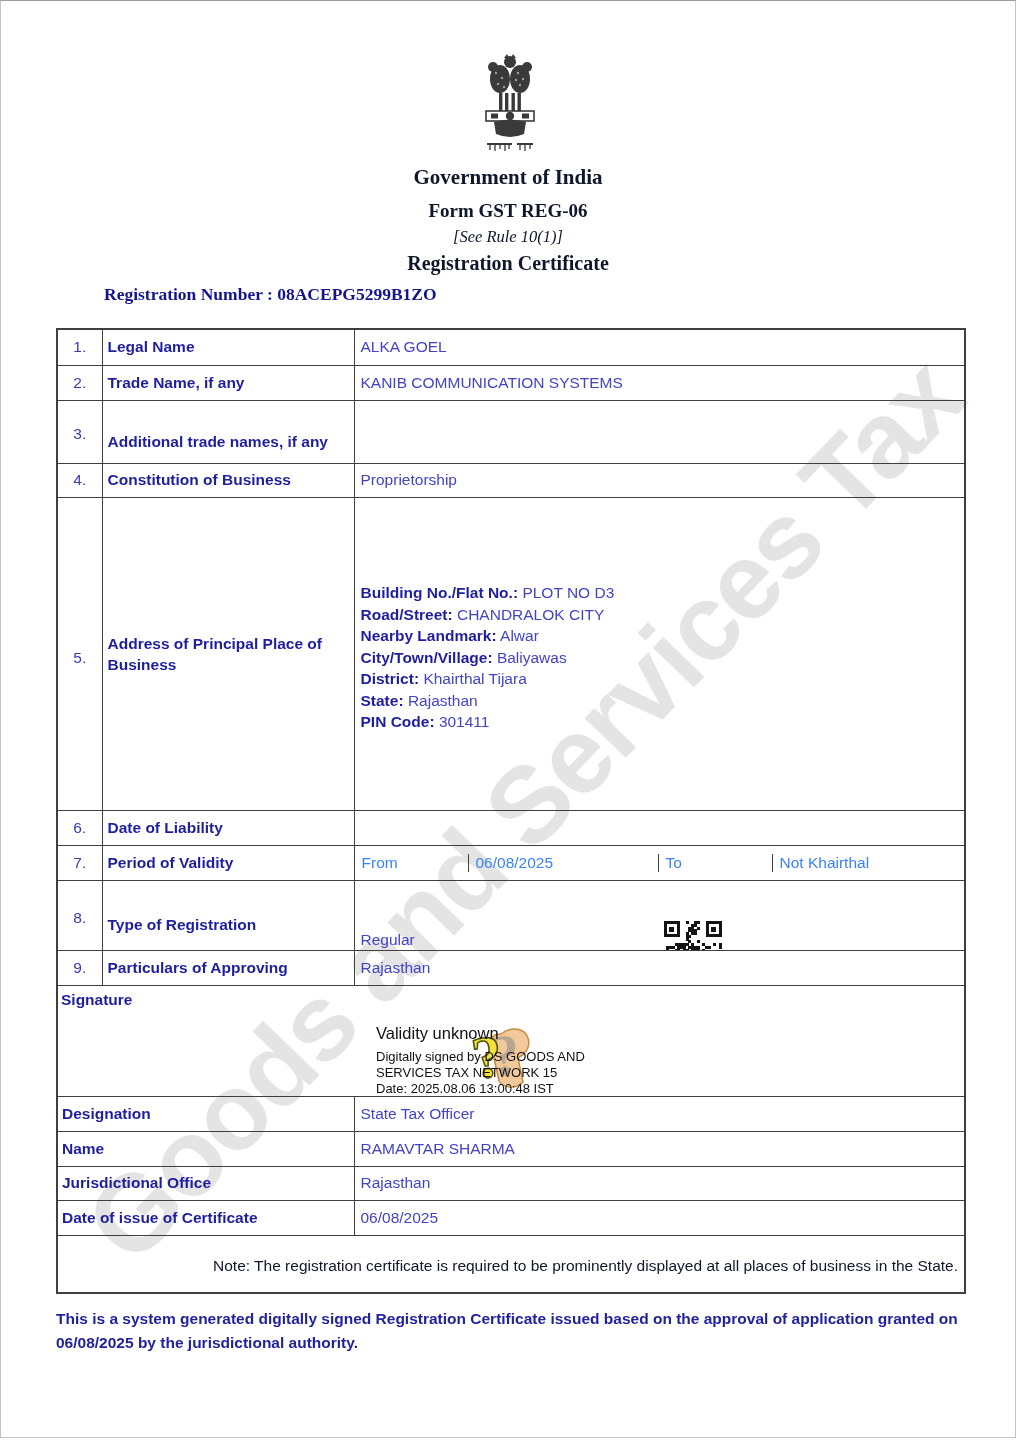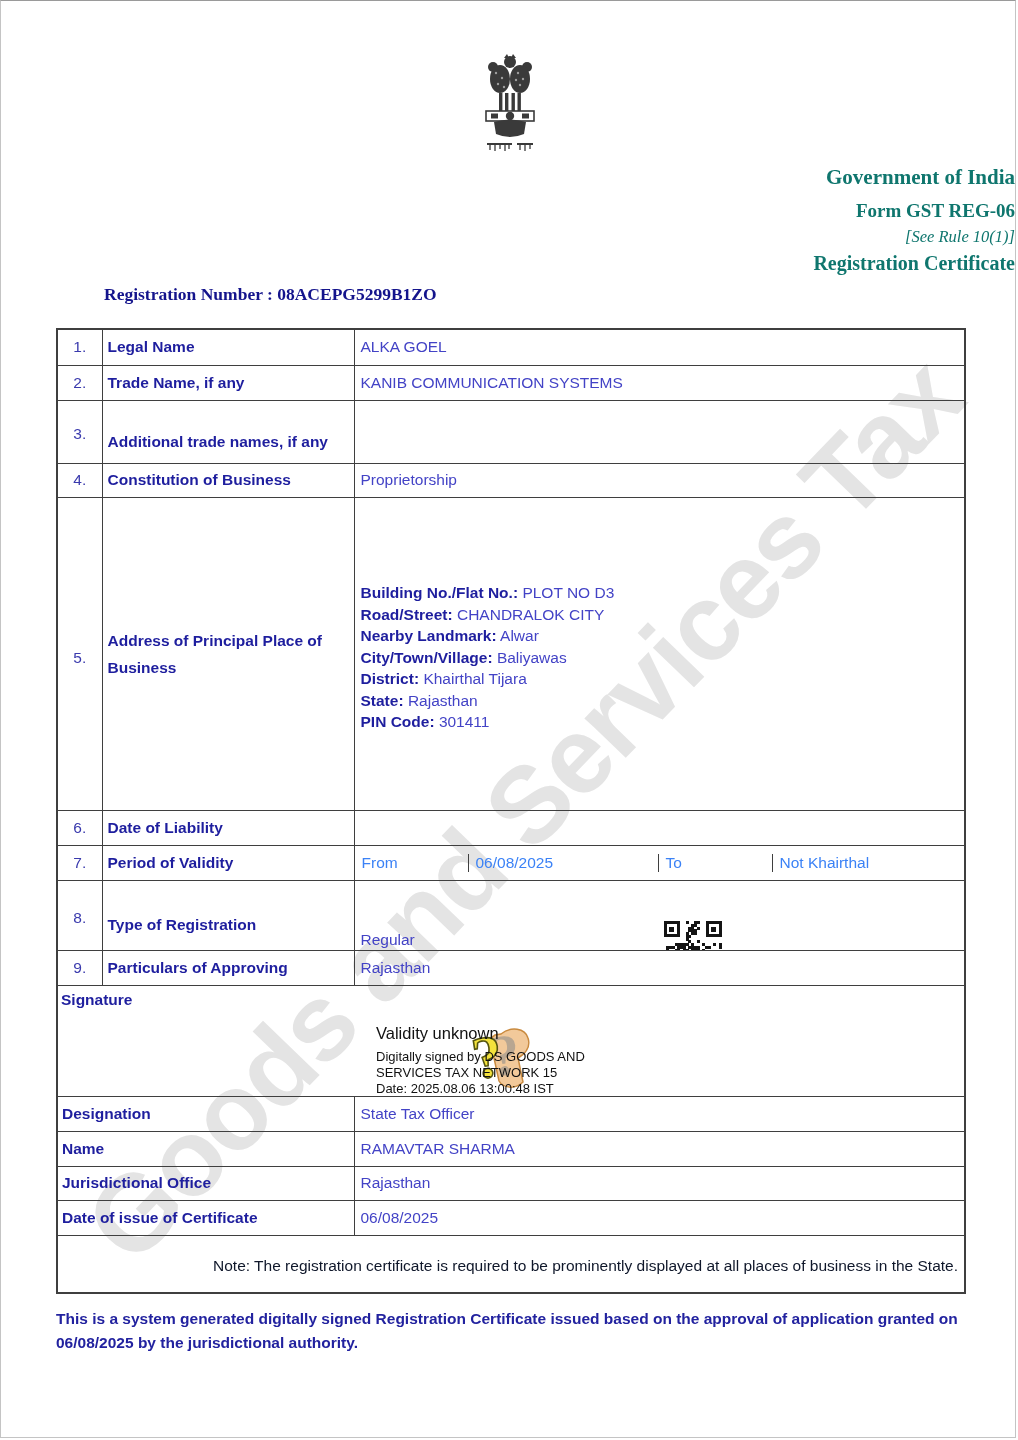--- a/index.html
+++ b/index.html
@@ -13,22 +13,22 @@
   
   .watermark {
     position:absolute; left:-78px; top:735px; width:1200px; height:150px;
     z-index:0; transform:rotate(-46deg); transform-origin:center;
     font-family:"Liberation Sans", sans-serif; font-weight:bold;
     font-size:108px; letter-spacing:-2px; color:#e4e4e4;
     white-space:nowrap; text-align:center; line-height:150px;
     user-select:none;
   }
   
-  .hdr { position:absolute; left:0; right:0; text-align:right; z-index:1;
-         font-family:"Liberation Serif", serif; color:#0f766e; font-weight:bold; }
+  .hdr { position:absolute; left:0; right:0; text-align:center; z-index:1;
+         font-family:"Liberation Serif", serif; color:#0f172a; font-weight:bold; }
   .hdr-emblem { position:absolute; left:478px; top:52px; z-index:1; }
   .t1 { top:164px; font-size:21px; }
   .t2 { top:199px; font-size:19px; }
   .t3 { top:226px; font-size:16.5px; font-weight:normal; font-style:italic; }
   .t4 { top:251px; font-size:20px; }
   .regline { position:absolute; left:103px; top:283px; z-index:1;
              font-family:"Liberation Serif", serif; font-weight:bold;
              font-size:17.5px; color:#14148c; }
   
   table.cert {
@@ -174,21 +174,21 @@
     </tr>
 
     <tr style="height:34px">
       <td class="num">4.</td>
       <td class="lbl">Constitution of Business</td>
       <td class="val">Proprietorship</td>
     </tr>
 
     <tr style="height:313px">
       <td class="num top" style="padding-top:8px">5.</td>
-      <td class="lbl top" style="padding-top:0; line-height:27px">Address of Principal Place of Business</td>
+      <td class="lbl top" style="padding-top:0; line-height:21px">Address of Principal Place of Business</td>
       <td class="val top addr-wrap">
         <div class="addr-line"><span class="addr-k">Building No./Flat No.:</span> <span class="addr-v">PLOT NO D3</span></div>
         <div class="addr-line"><span class="addr-k">Road/Street:</span> <span class="addr-v">CHANDRALOK CITY</span></div>
         <div class="addr-line"><span class="addr-k">Nearby Landmark:</span> <span class="addr-v">Alwar</span></div>
         <div class="addr-line"><span class="addr-k">City/Town/Village:</span> <span class="addr-v">Baliyawas</span></div>
         <div class="addr-line"><span class="addr-k">District:</span> <span class="addr-v">Khairthal Tijara</span></div>
         <div class="addr-line"><span class="addr-k">State:</span> <span class="addr-v">Rajasthan</span></div>
         <div class="addr-line"><span class="addr-k">PIN Code:</span> <span class="addr-v">301411</span></div>
       </td>
     </tr>

